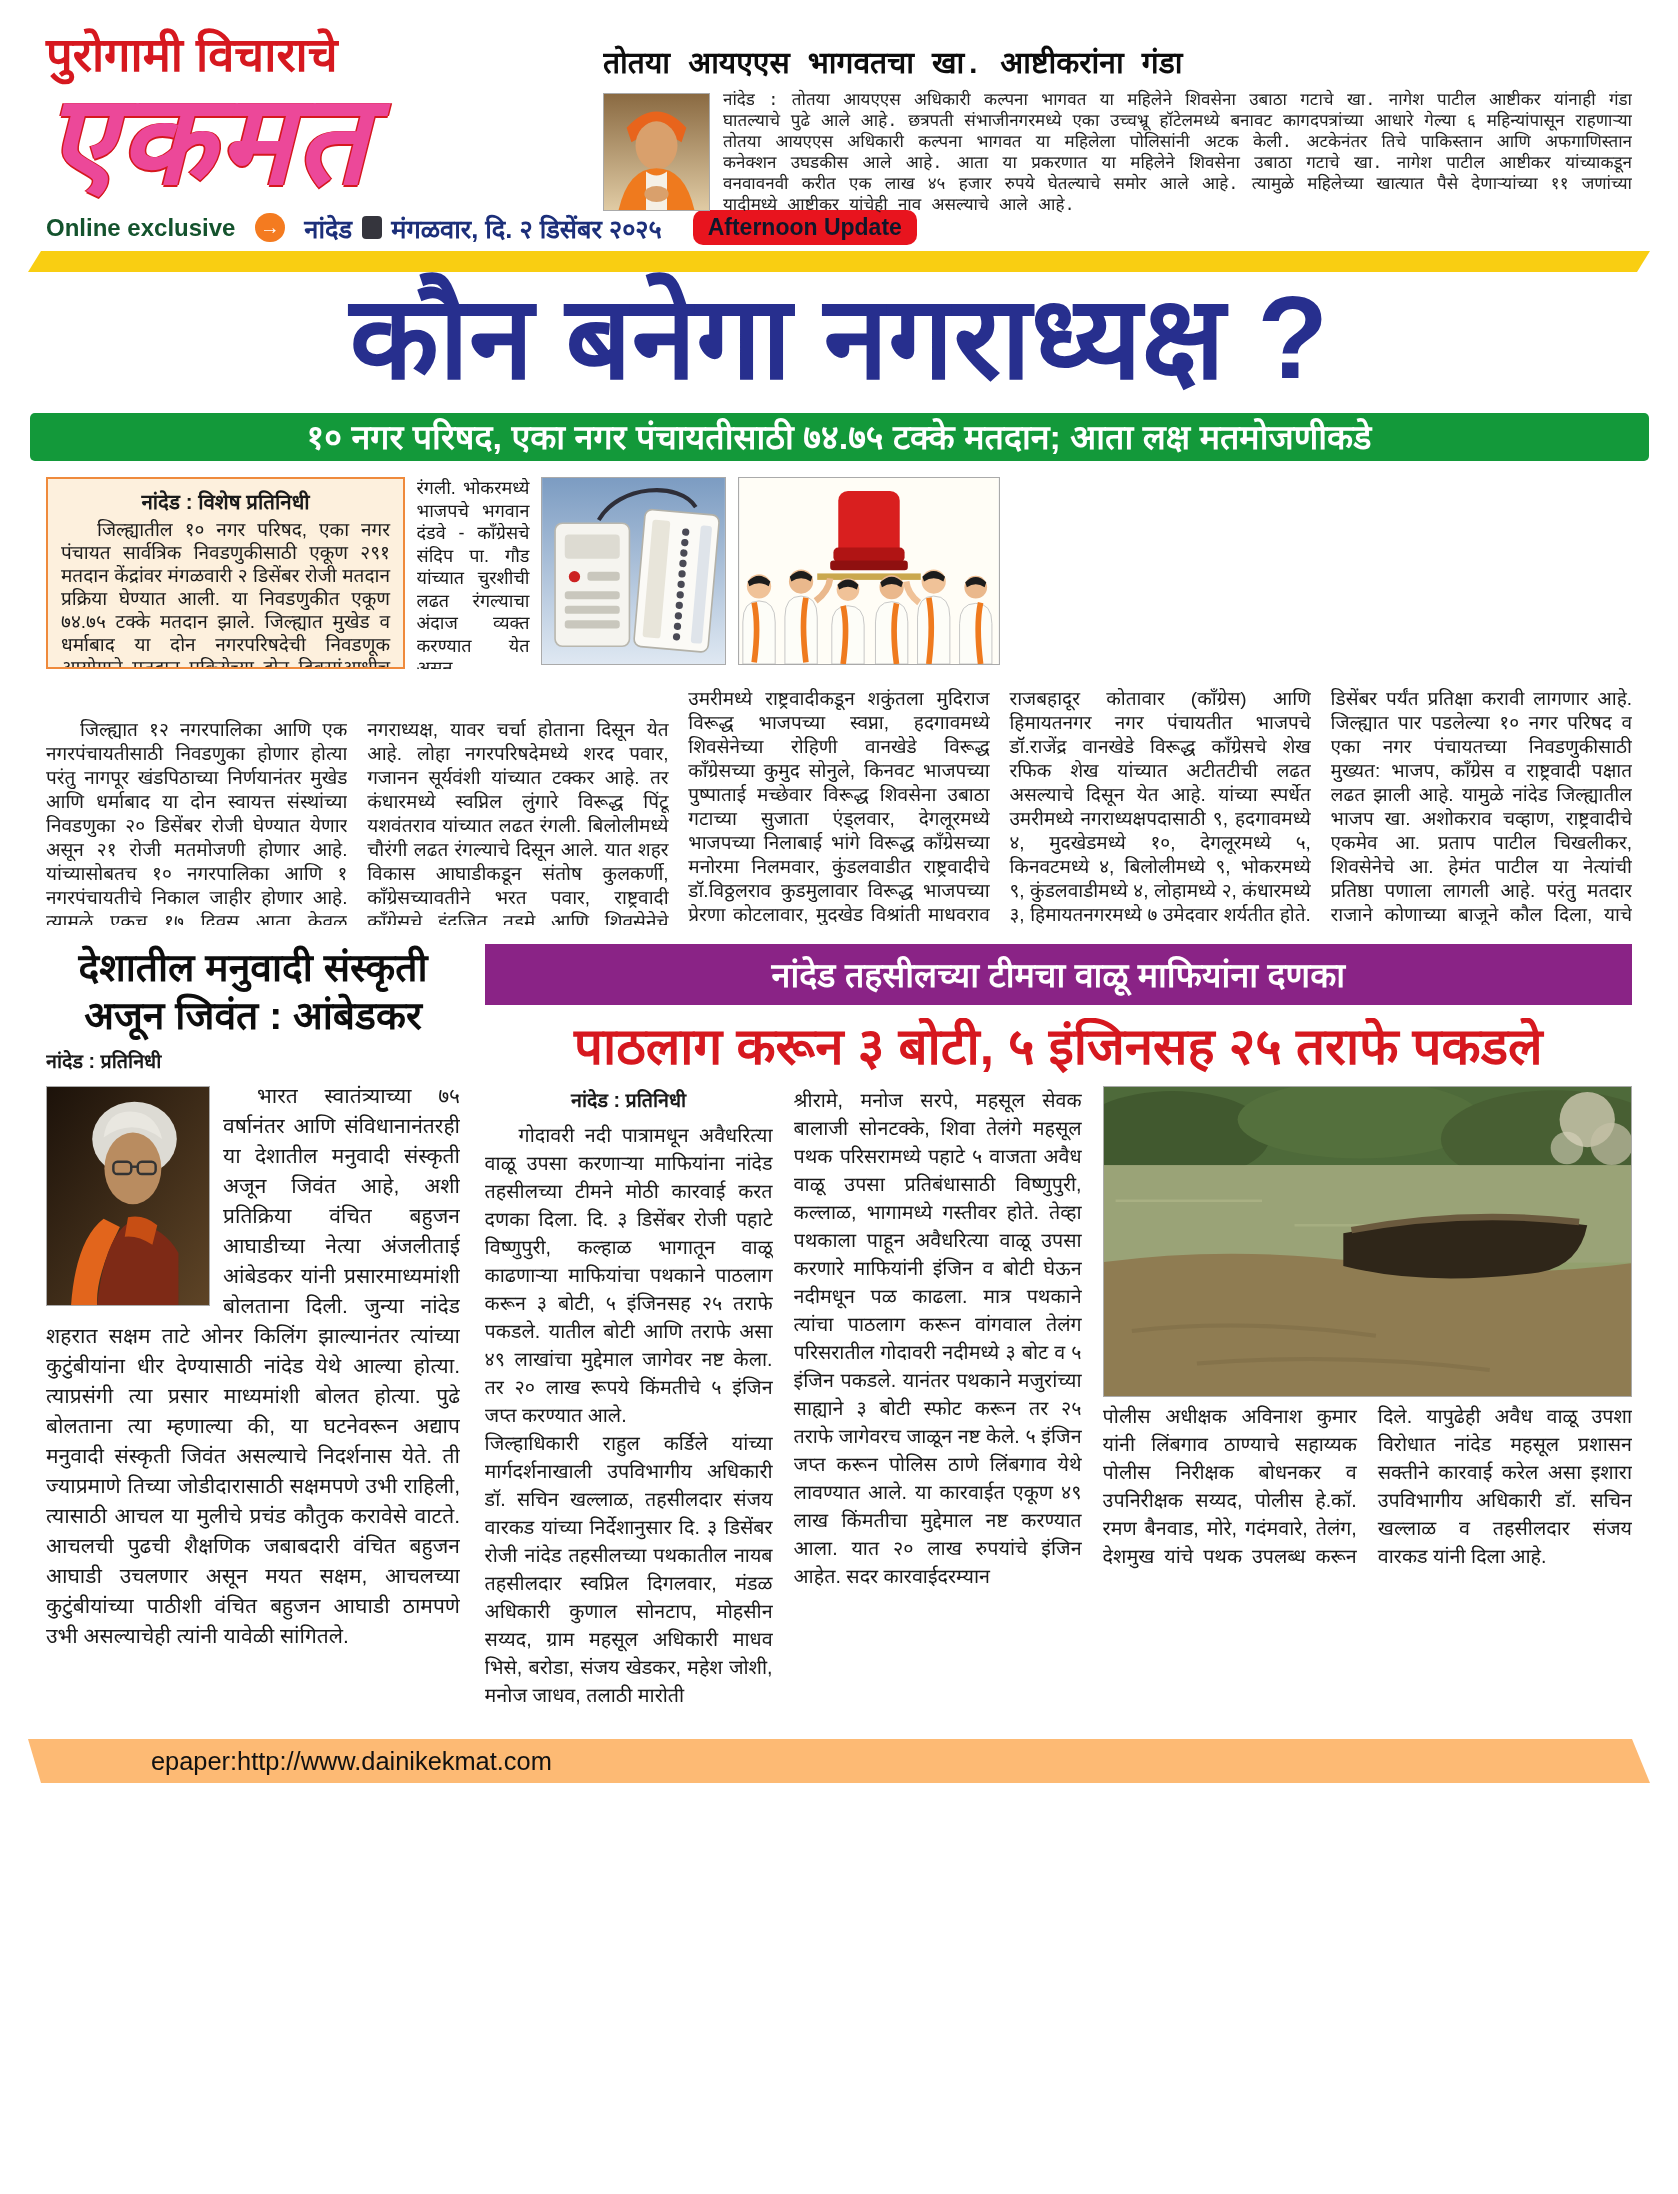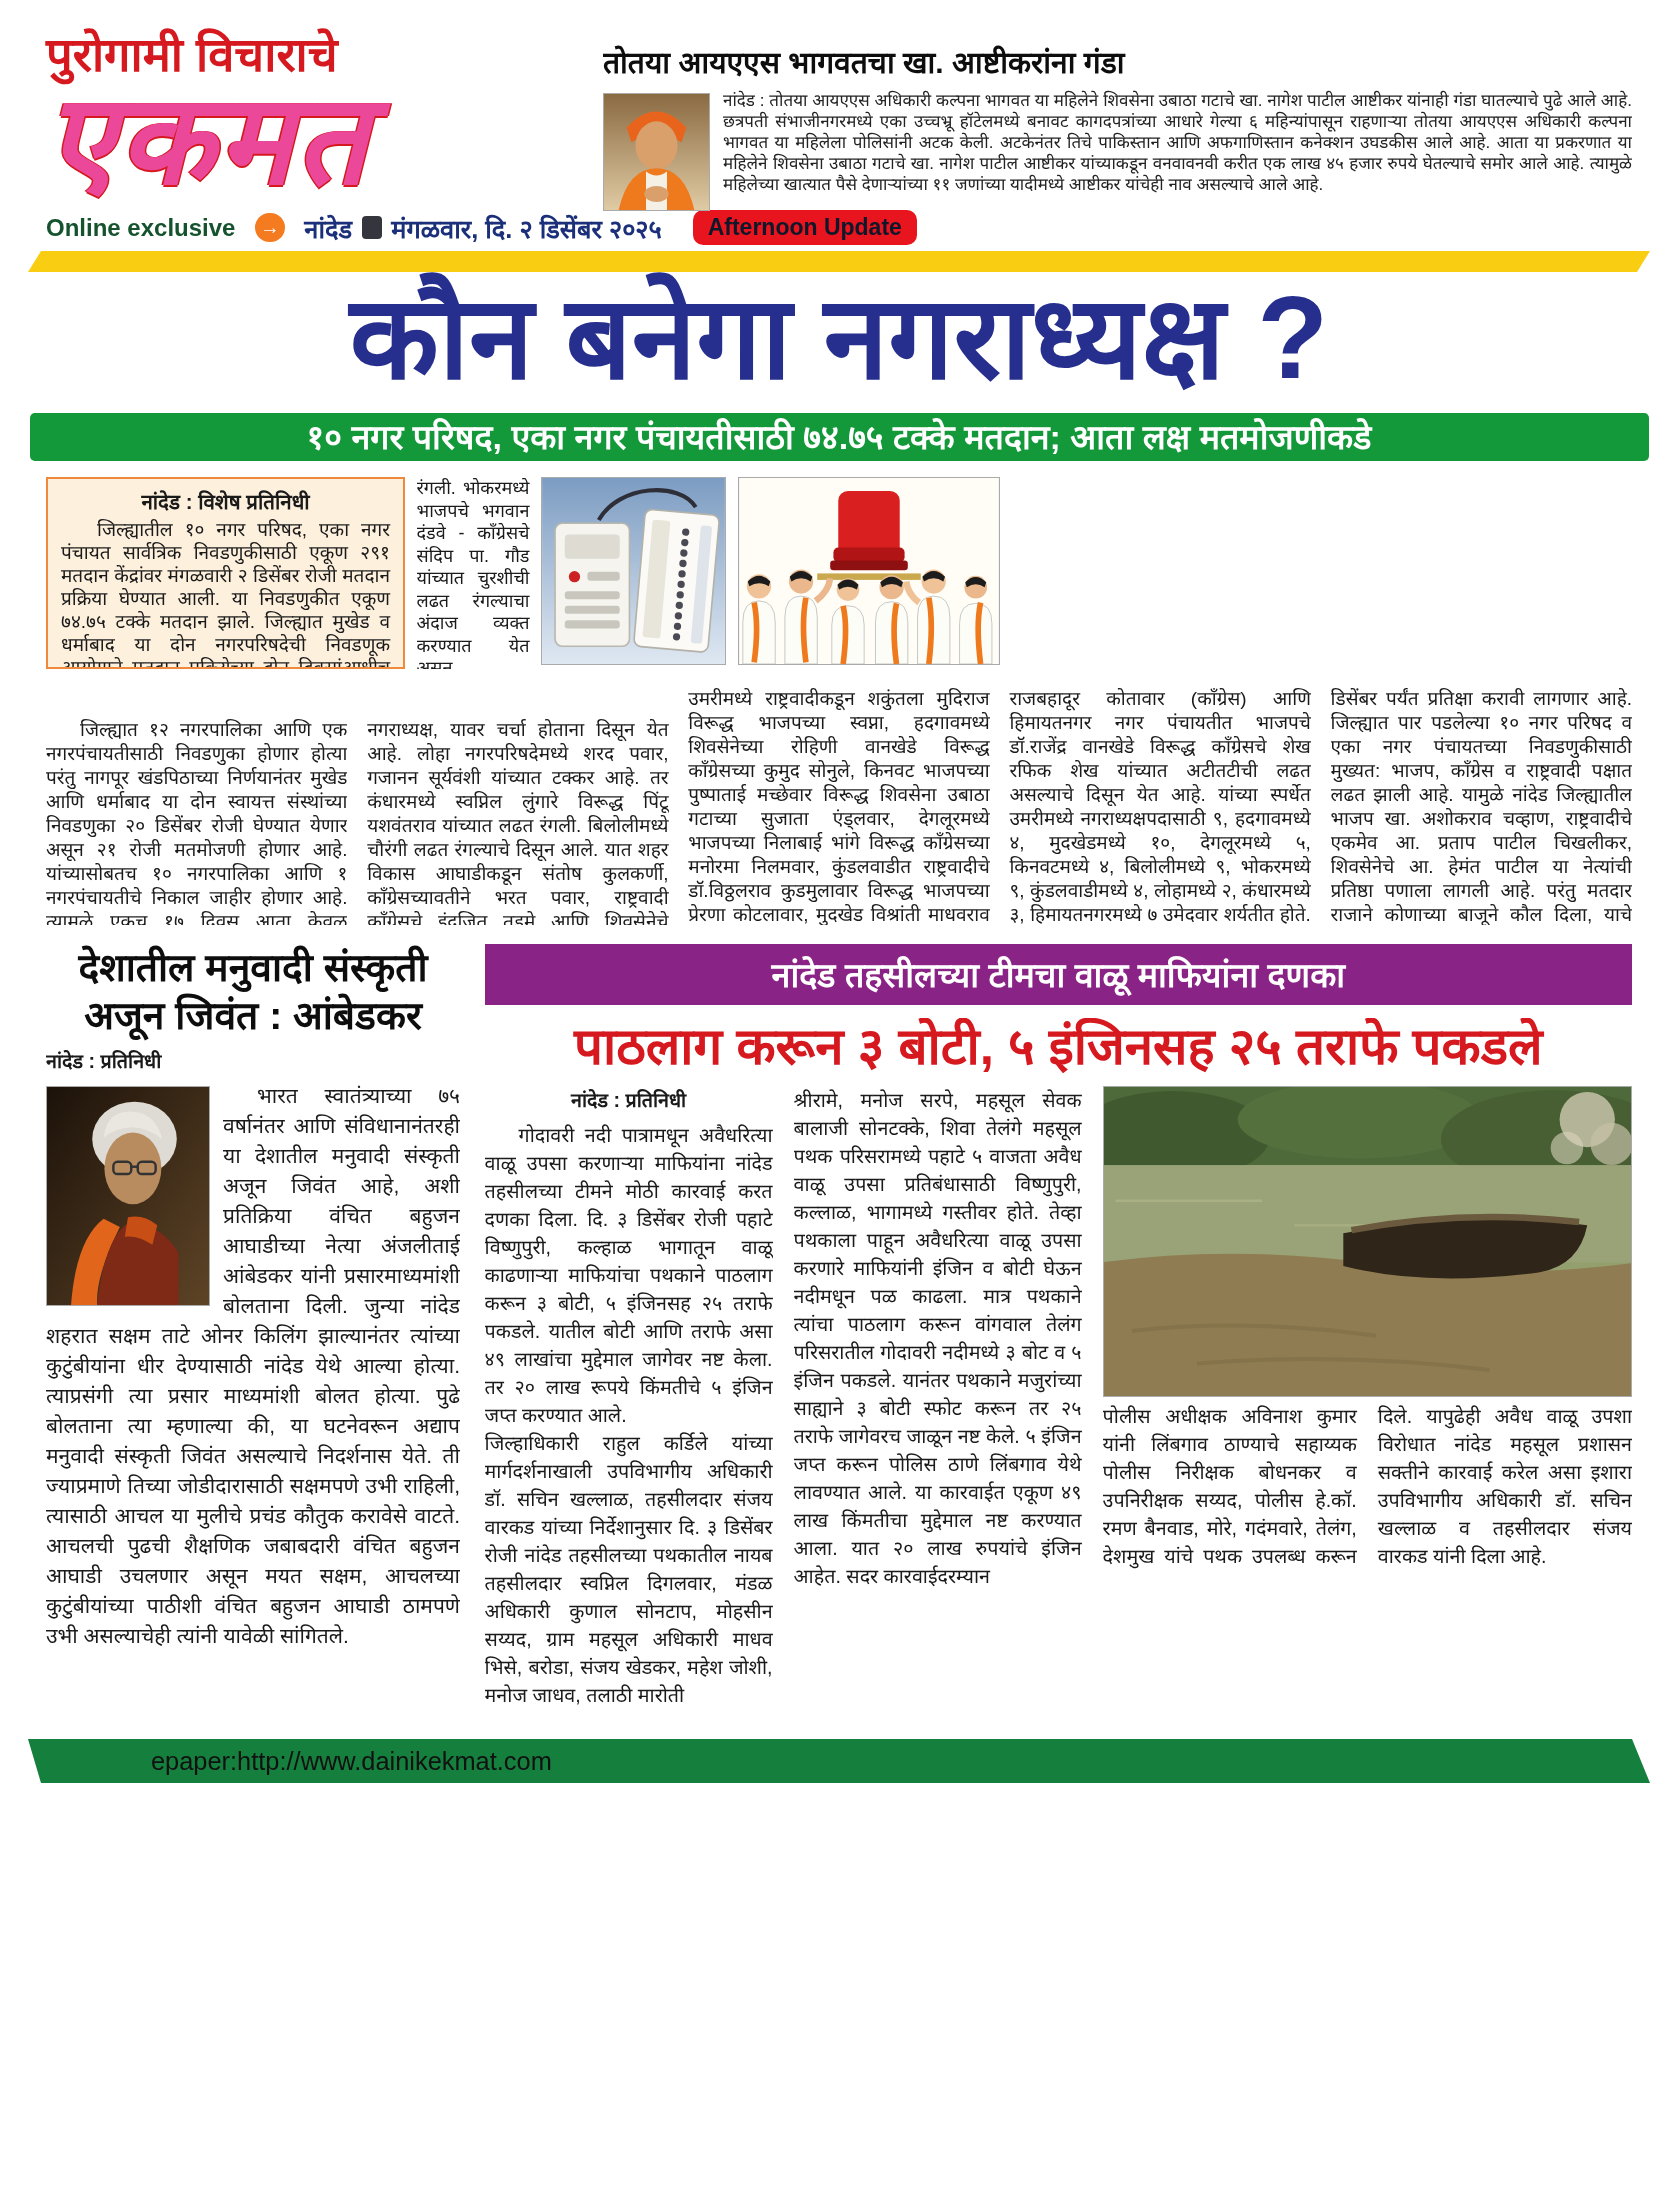--- a/index.html
+++ b/index.html
@@ -22,21 +22,21 @@
   }
   .mast-row { position:absolute; top:210px; left:46px; width:869px; display:flex; align-items:center; gap:19.7px; }
   .online-ex { font-size:24px; font-weight:bold; color:#14532d; white-space:nowrap; }
   .arrow-badge { width:29.5px; height:29.5px; border-radius:50%; background:#f47b20; color:#fff;
     display:flex; align-items:center; justify-content:center; font-size:19.7px; font-weight:bold; flex:none; }
   .dateline { font-size:25.4px; font-weight:bold; color:#1c2f7a; display:flex; align-items:center; gap:9.8px; white-space:nowrap; }
   .date-sep { width:19.7px; height:23px; background:#35353d; border-radius:4.1px; display:inline-block; }
   .update-badge { background:#e8141e; color:#0f172a; font-size:23px; font-weight:bold; padding:4.1px 14.7px; margin-left:11.5px; white-space:nowrap;border-radius:10px; }
 
   
-  .top-article { position:absolute; top:41px; left:603px; width:1029px; height:202px; overflow:hidden; }
+  .top-article { position:absolute; top:41px; left:603px; width:1029px; height:202px; overflow:hidden;font-family:Liberation Mono, monospace; }
   .top-article h2 { font-size:30px; font-weight:bold; color:#0d0d0d; margin-bottom:8.2px; }
   .ta-portrait { float:left; width:107px; height:118px; margin:3.3px 13px 3.3px 0; }
   .top-article .body { font-size:17px; line-height:21px; text-align:justify; color:#222; }
 
   
   .ybar { position:absolute; left:28px; right:28px; height:21px; background:#f9ce12;
     clip-path:polygon(13px 0, 100% 0, calc(100% - 13px) 100%, 0 100%); }
   .ybar-top { top:251px; }
   .main-headline { position:absolute; top:275px; left:0; width:100%; text-align:center;
     font-size:116px; line-height:1.1; font-weight:900; color:#272f8e; white-space:nowrap; }
@@ -73,21 +73,21 @@
   .red-head { color:#d6181f; text-align:center; font-size:51px; font-weight:900; line-height:1.15; margin:13px 0 9.8px; white-space:nowrap; overflow:hidden; }
   .br-body { display:flex; gap:21px; flex:1; overflow:hidden; }
   .br-col { width:288px; flex:none; font-size:19.7px; line-height:28px; text-align:justify; overflow:hidden; }
   .br-col .dl { text-align:center; font-weight:bold; font-size:19.7px; margin-bottom:6.6px; }
   .prelined { white-space:pre-line; text-indent:34px; }
   .br-right { flex:1; display:flex; flex-direction:column; overflow:hidden; }
   .fig-river { width:100%; height:311px; }
   .below-img { margin-top:5px; column-count:2; column-gap:21px; font-size:19.7px; line-height:28px; text-align:justify; }
 
   
-  .footer-bar { position:absolute; left:28px; right:28px; bottom:23px; height:44px; background:#15803d;
+  .footer-bar { position:absolute; left:28px; right:28px; bottom:23px; height:44px; background:#fdba74;
     display:flex; align-items:center;
     clip-path:polygon(0 0, calc(100% - 18px) 0, 100% 100%, 13px 100%); }
   .footer-bar .url { margin-left:123px; font-size:25.4px; color:#111; text-decoration:none; }
 </style>
 </head>
 <body>
 
 <div class="page">
 
   <header class="masthead">

